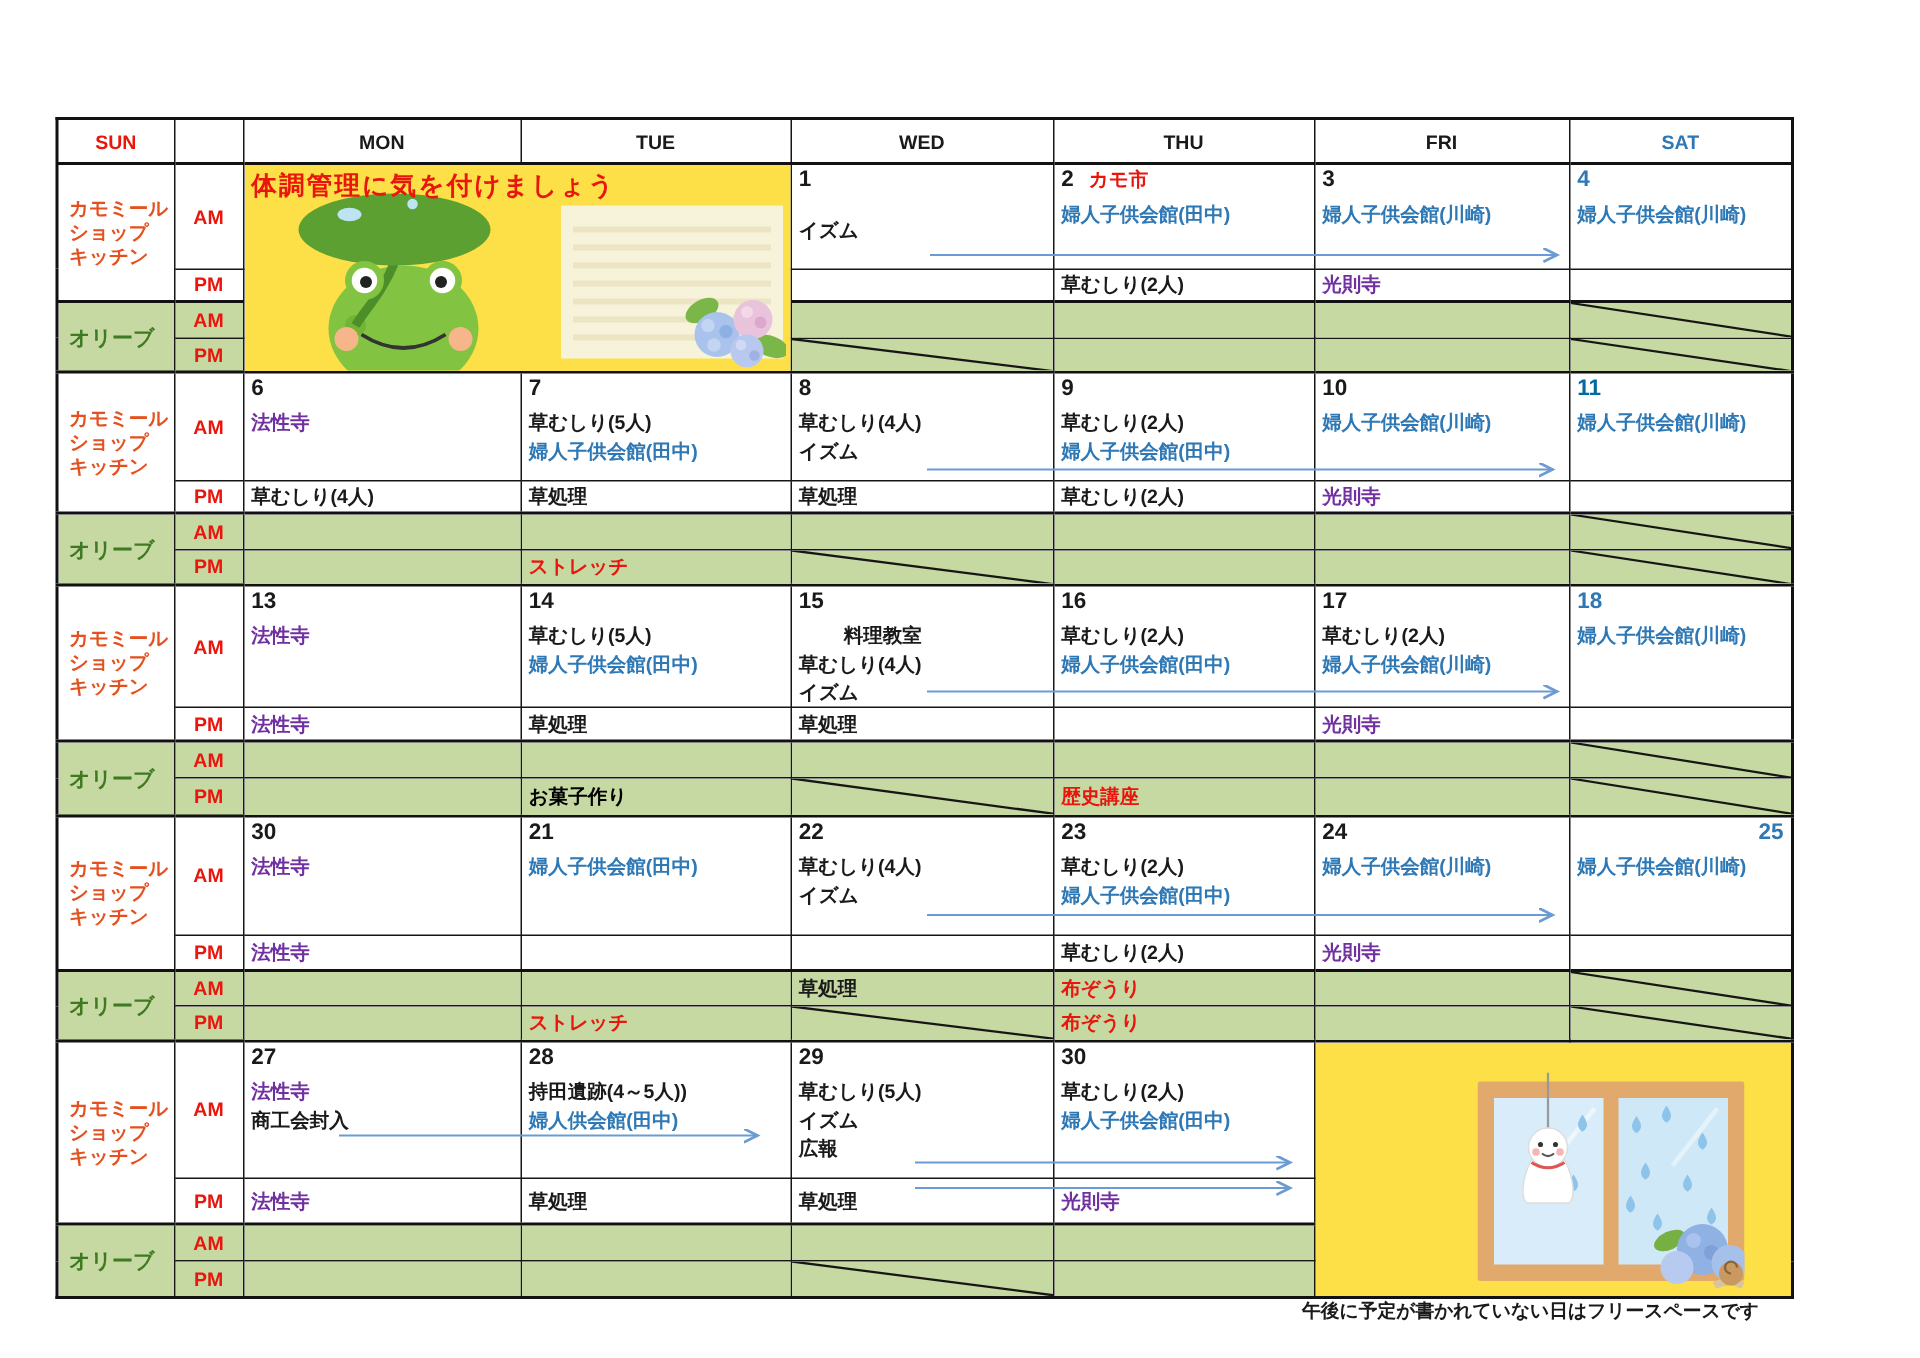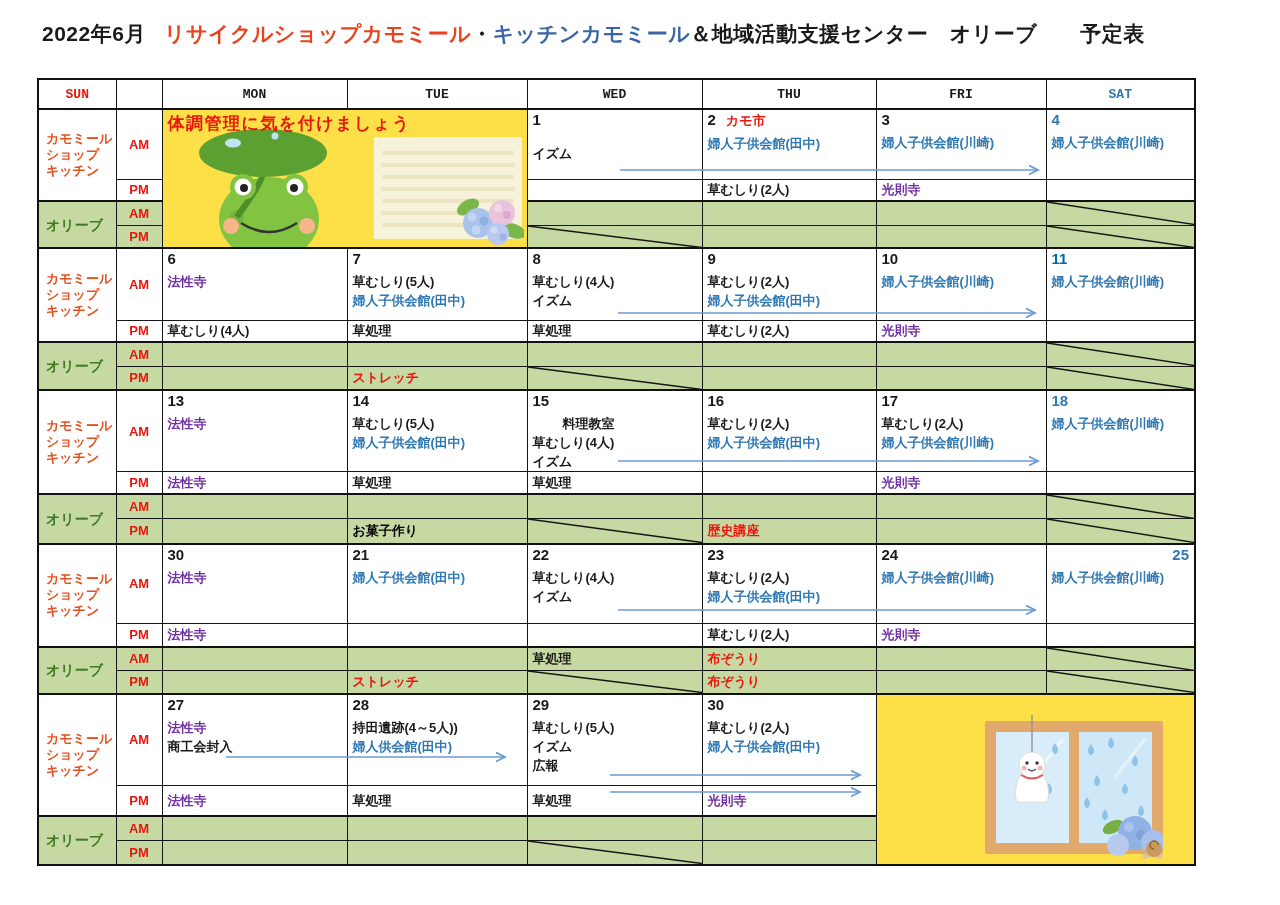--- a/index.html
+++ b/index.html
@@ -13,21 +13,21 @@
   .t-sep{color:#1a1a1a;}
   .t-kitchen{color:#3a66a8;}
   .t-rest{color:#1a1a1a;}
   .contact{position:absolute;top:55px;right:88px;font-size:15px;white-space:nowrap;}
   .contact .fax{margin-left:44px;}
 
   
   table.cal{position:absolute;left:37px;top:78px;width:1157px;border-collapse:collapse;table-layout:fixed;border:2px solid #111;background:#fff;}
   td,th{border:1px solid #161616;padding:0;overflow:hidden;}
   thead tr{height:30px;}
-  th{font-size:13px;text-align:center;vertical-align:middle;background:#fff;font-family:Liberation Mono, monospace;}
+  th{font-size:13px;text-align:center;vertical-align:middle;background:#fff;}
   .h-sun{color:#e8160c;}
   .h-sat{color:#2e78b5;}
   tr.r-am td{border-top:2px solid #111;}
   tr.r-oam td{border-top:2px solid #111;}
 
   .rowlabel{font-size:13px;vertical-align:middle;text-align:left;padding:0 0 0 7px;line-height:16px;background:#fff;}
   .rowlabel.chamomile{color:#e4511f;}
   .rowlabel.olive{color:#3f7a23;background:#c6d9a2;font-size:14px;}
   .ampm{font-size:13px;color:#e8160c;text-align:center;vertical-align:middle;background:#fff;margin-left:12px;}
   .ampm.green{background:#c6d9a2;}
@@ -49,23 +49,20 @@
   .art-window{position:absolute;left:108px;top:20px;width:178px;height:145px;}
 
   #arrows{position:absolute;left:0;top:0;width:1280px;height:905px;pointer-events:none;z-index:6;}
   .footer-note{position:absolute;left:868px;top:866px;font-size:12.5px;white-space:nowrap;}
 </style>
 </head>
 <body>
 
 <div class="page">
 
-  <div class="title">
-    <span class="t-ym">2022年6月</span><span class="t-shop">リサイクルショップカモミール</span><span class="t-sep">・</span><span class="t-kitchen">キッチンカモミール</span><span class="t-rest">＆地域活動支援センター　オリーブ　　予定表</span>
-  </div>
 
 
   <table class="cal">
     <colgroup>
       <col style="width:78px">
         <col style="width:46px">
         <col style="width:185px">
         <col style="width:180px">
       <col style="width:175px">
         <col style="width:174px">
@@ -569,14 +566,15 @@
     </defs>
   <line x1="620" y1="170" x2="1038" y2="170" stroke="#6b9bd2" stroke-width="1.3" marker-end="url(#ah)"></line>
       <line x1="618" y1="313" x2="1035" y2="313" stroke="#6b9bd2" stroke-width="1.3" marker-end="url(#ah)"></line>
       <line x1="618" y1="461" x2="1038" y2="461" stroke="#6b9bd2" stroke-width="1.3" marker-end="url(#ah)"></line>
       <line x1="618" y1="610" x2="1035" y2="610" stroke="#6b9bd2" stroke-width="1.3" marker-end="url(#ah)"></line>
       <line x1="226" y1="757" x2="505" y2="757" stroke="#6b9bd2" stroke-width="1.3" marker-end="url(#ah)"></line>
       <line x1="610" y1="775" x2="860" y2="775" stroke="#6b9bd2" stroke-width="1.3" marker-end="url(#ah)"></line>
       <line x1="610" y1="792" x2="860" y2="792" stroke="#6b9bd2" stroke-width="1.3" marker-end="url(#ah)"></line>
     </svg>
 
+  <div class="footer-note">午後に予定が書かれていない日はフリースペースです</div>
 
 </div>
 
 </body></html>

